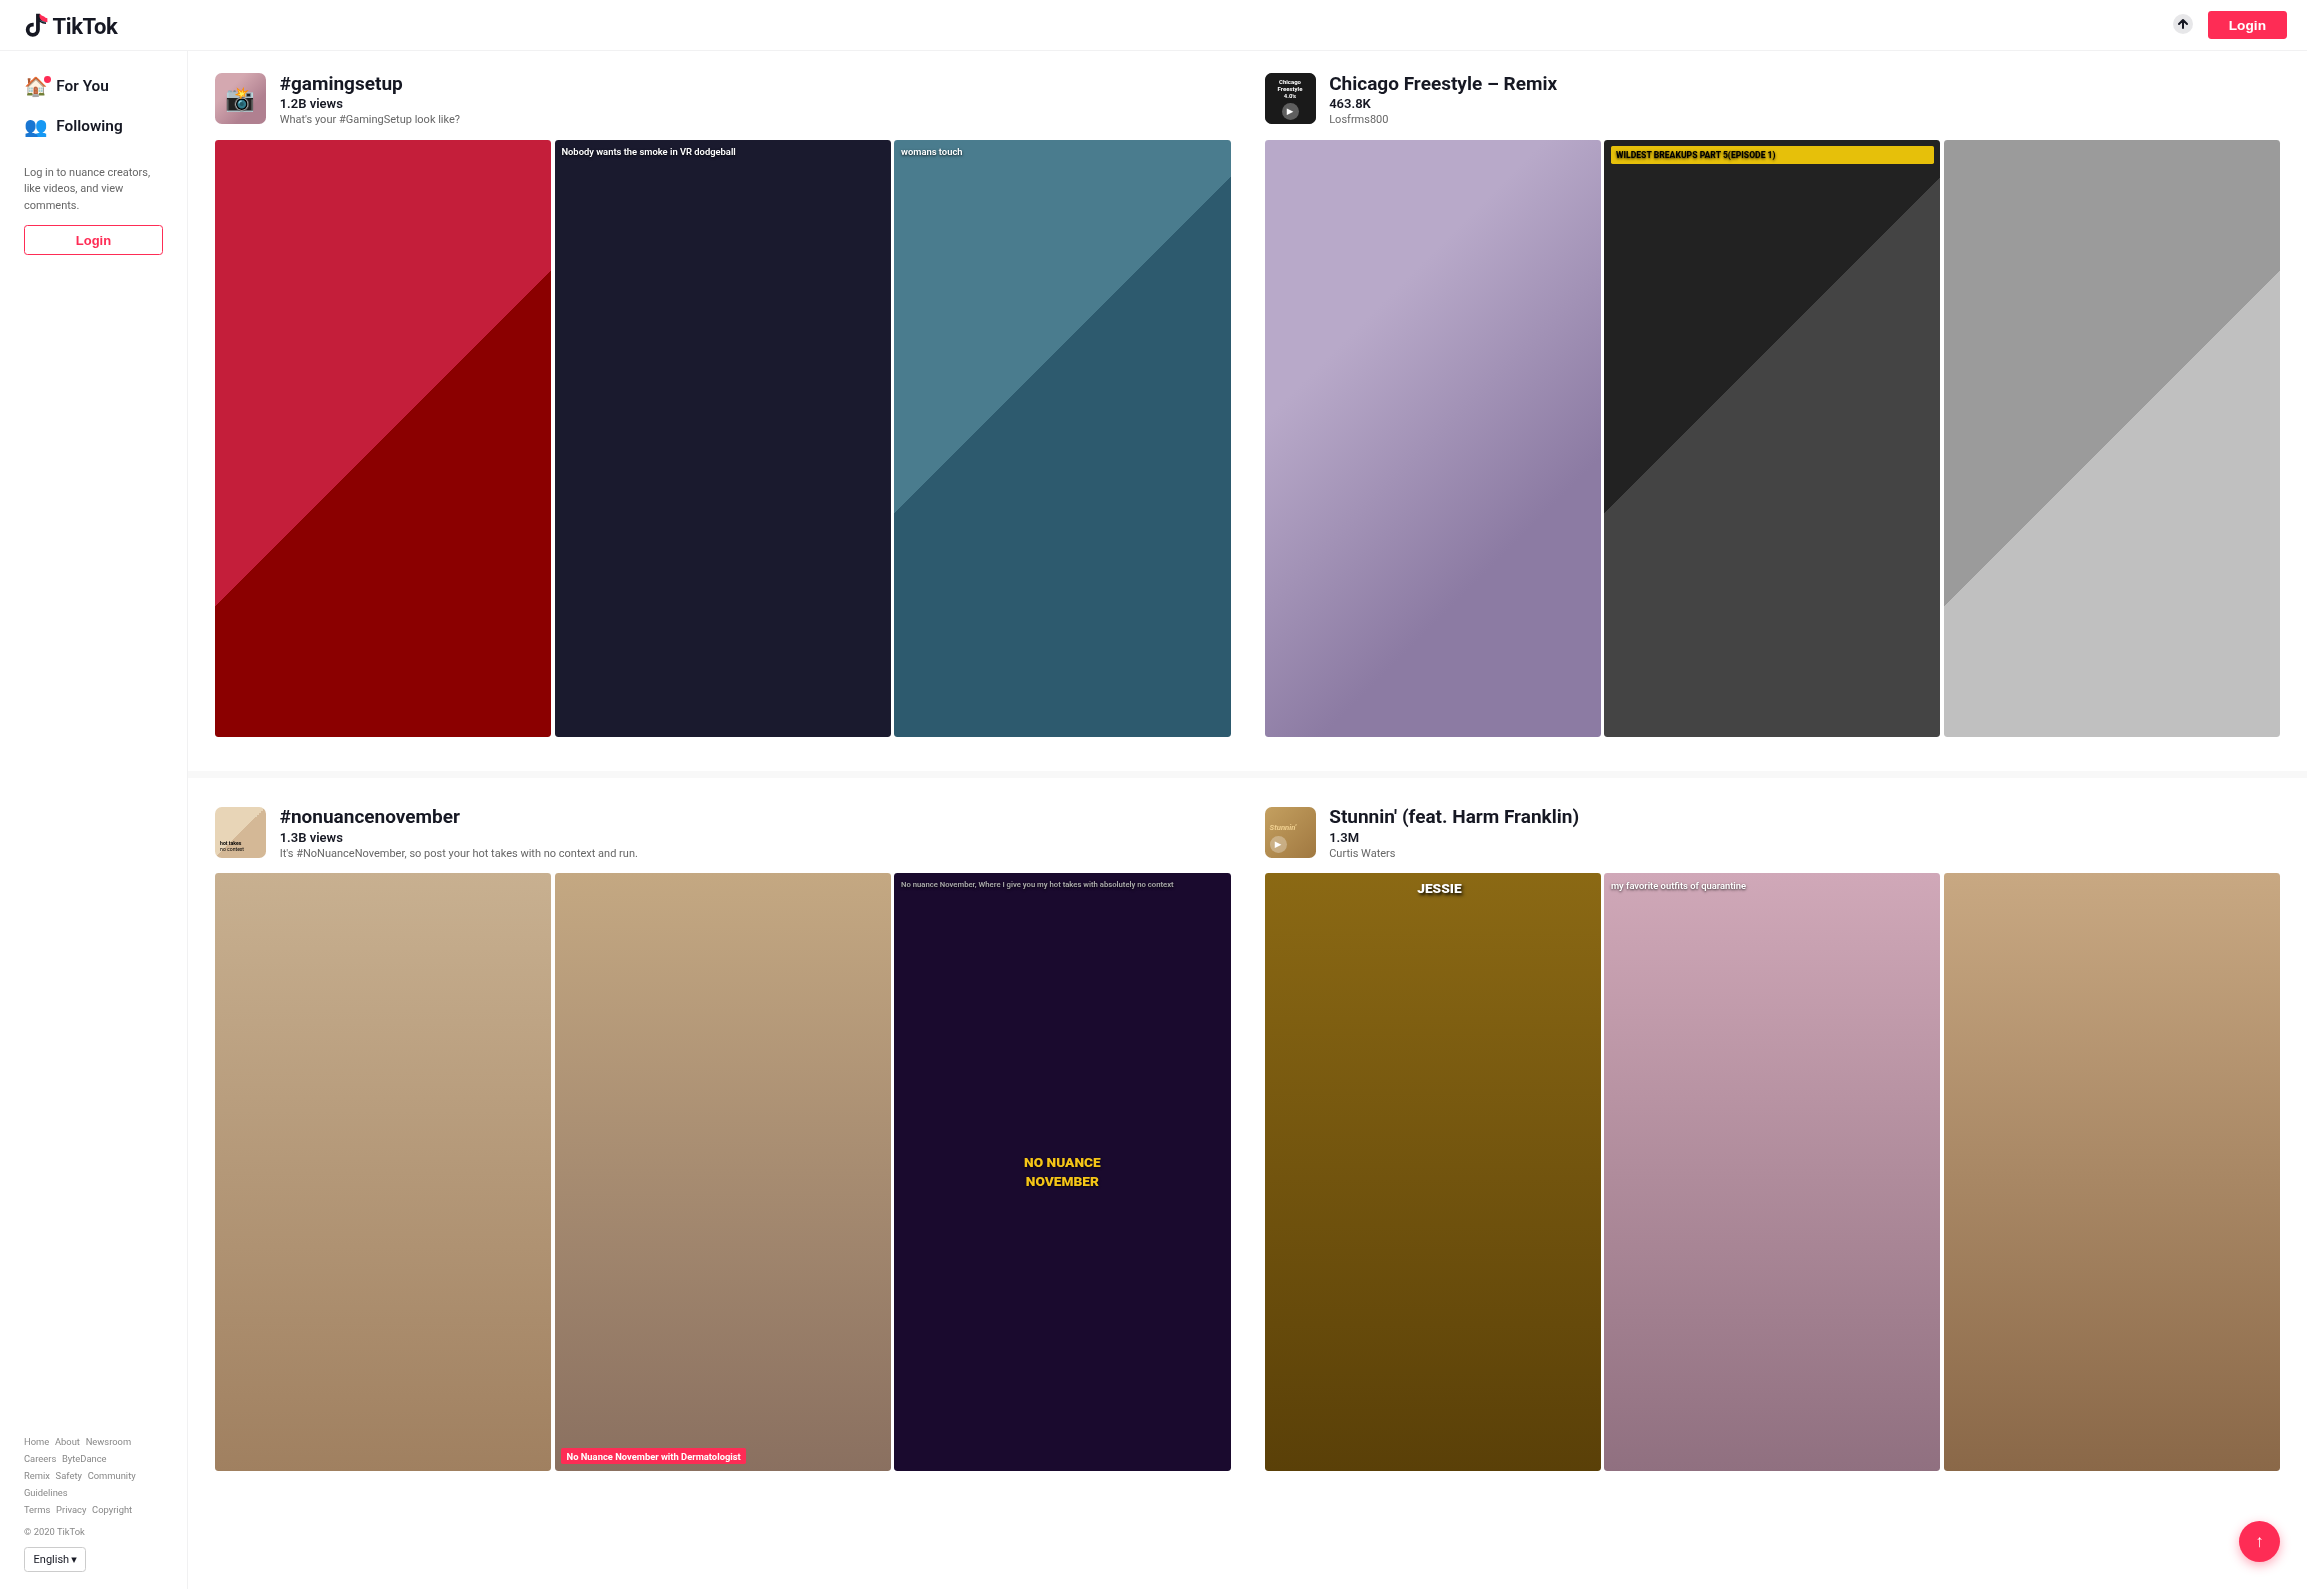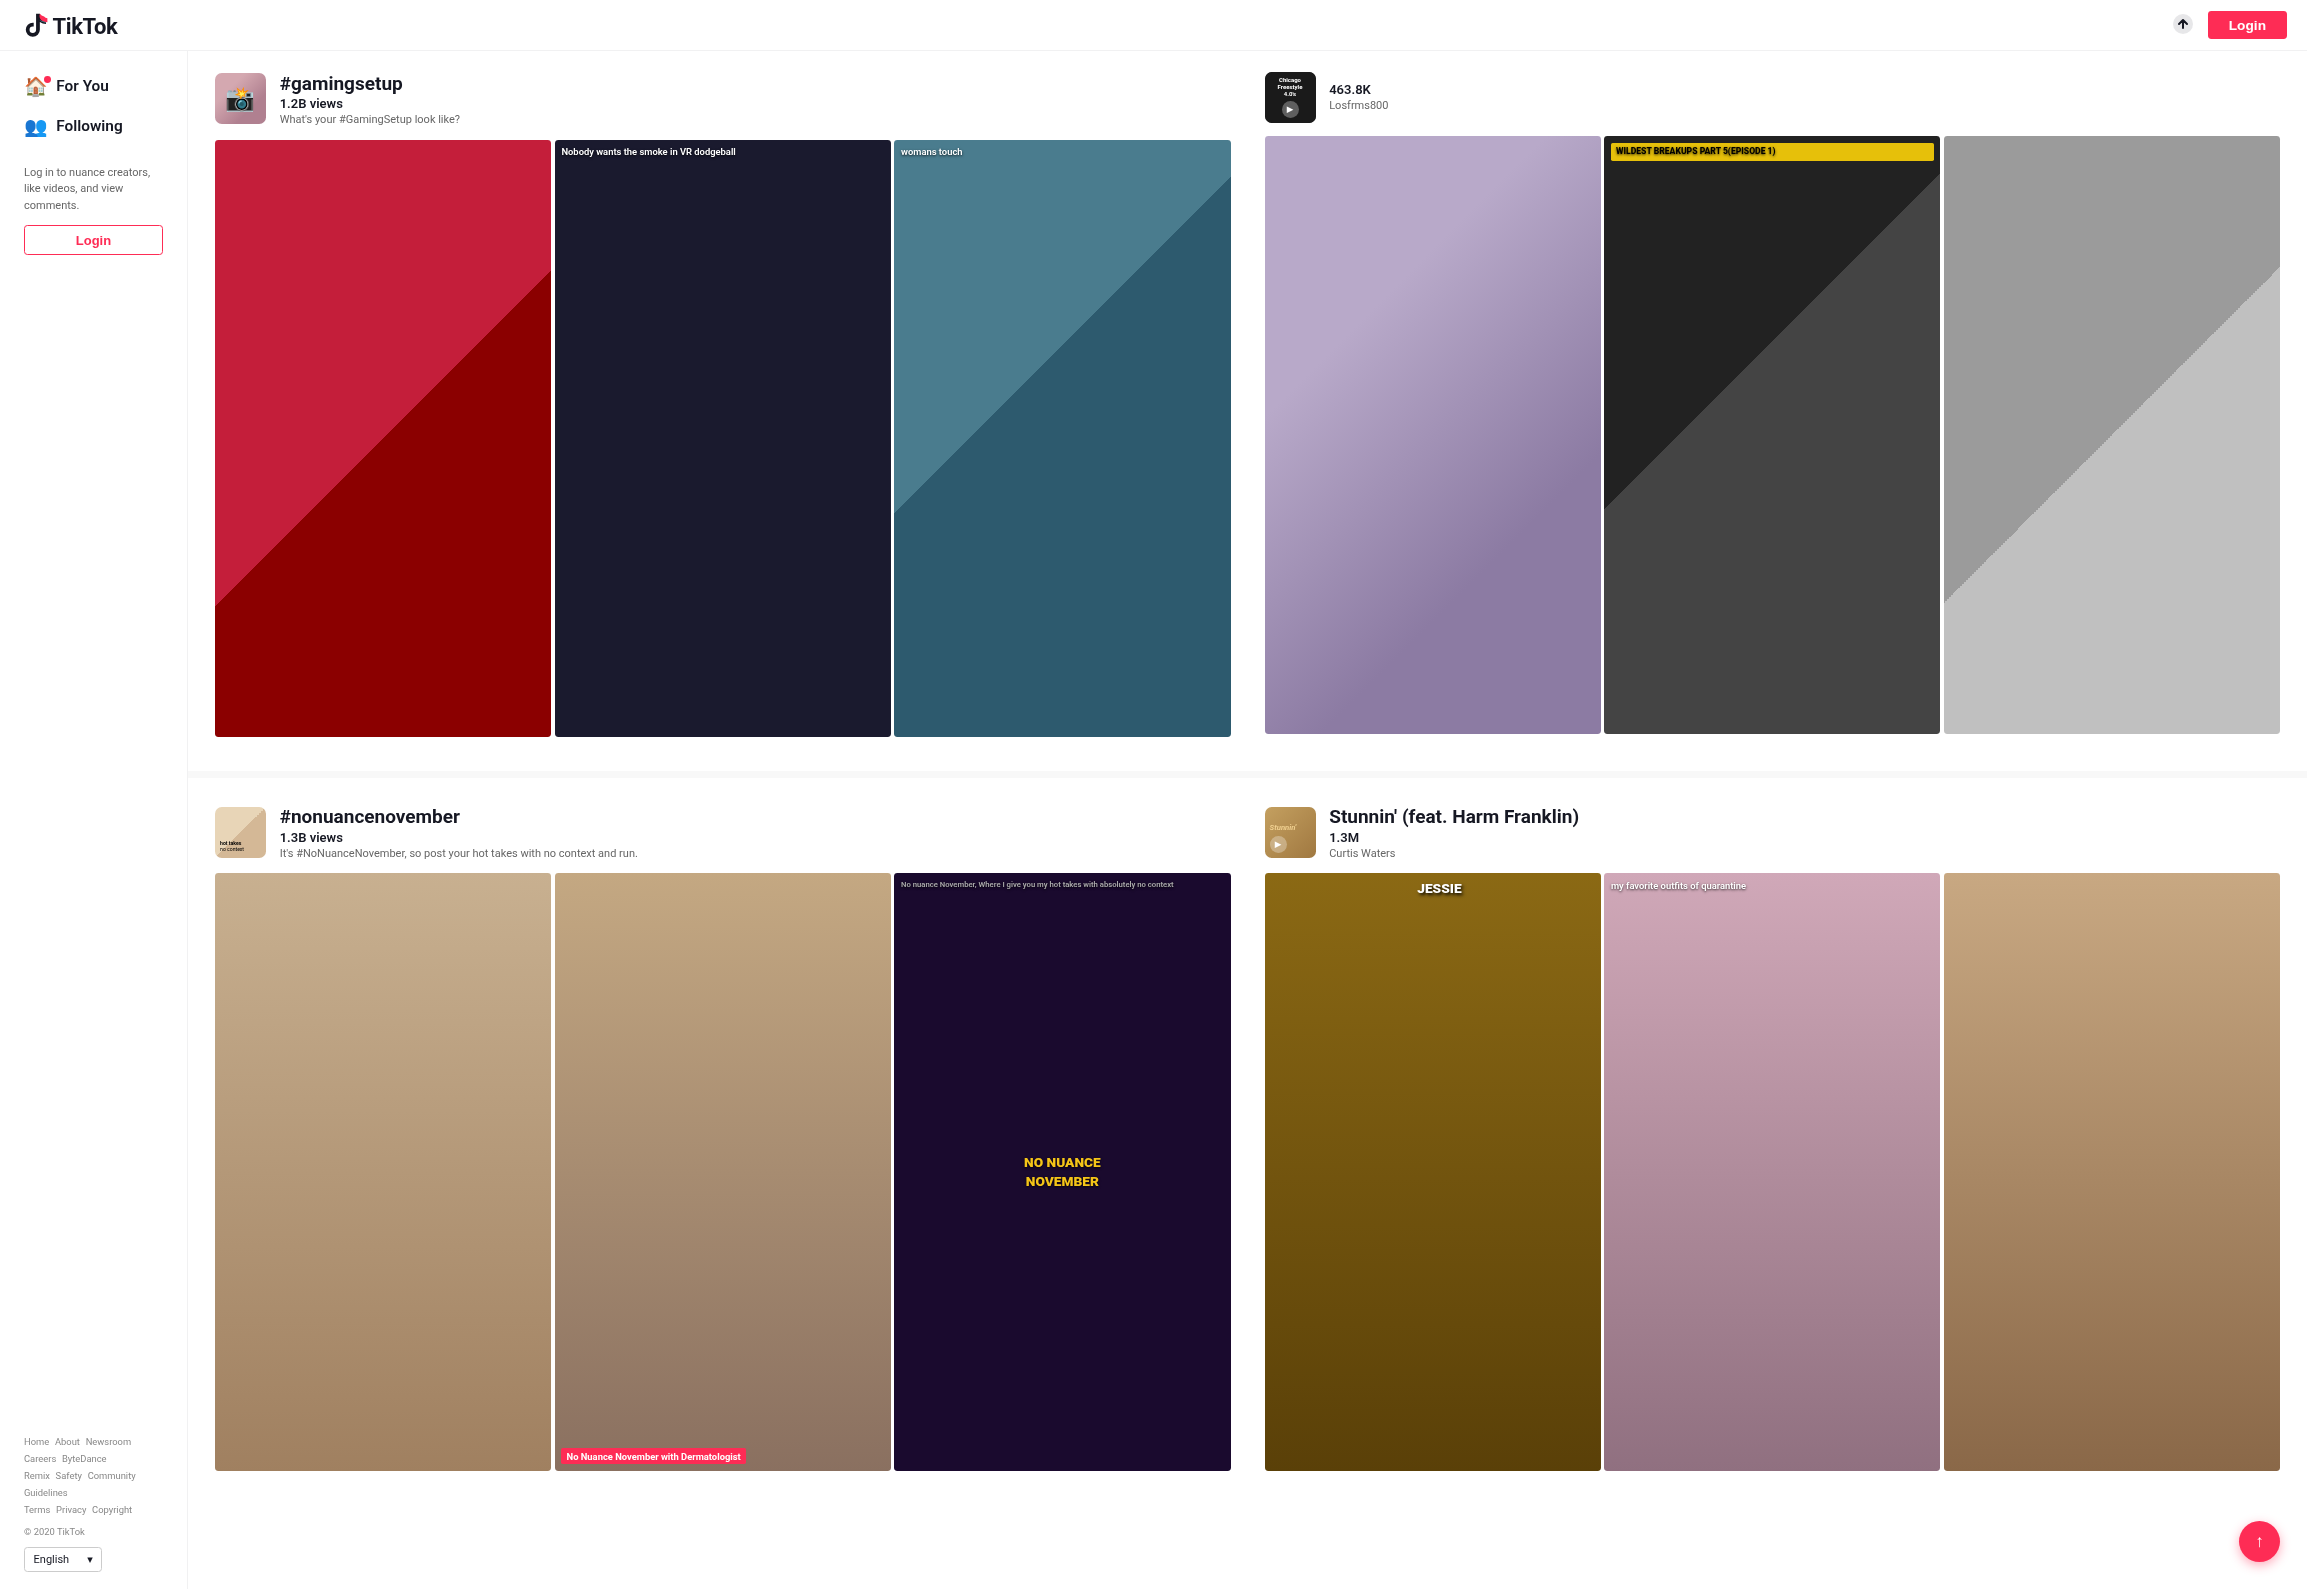--- a/index.html
+++ b/index.html
@@ -102,21 +102,21 @@
     .footer-links {
       font-size: 9.4px;
       color: #888;
       line-height: 1.8;
     }
     .footer-links span { cursor: pointer; margin-right: 3.4px; }
     .footer-copy { font-size: 9.4px; color: #888; margin-top: 6.8px; }
     .lang-select {
       display: flex;
       align-items: center;
-      gap: 18px;
+      gap: 2px;
       margin-top: 10.3px;
       border: 0.9px solid #ccc;
       border-radius: 3.4px;
       padding: 5.1px 8.6px;
       font-size: 11px;
       cursor: pointer;
       width: fit-content;
     }
 
     
@@ -383,20 +383,21 @@
 
       <section class="section">
         <div class="section-header">
           <div class="section-thumbnail thumb-chicago" style="border-radius:6.8px; position:relative;">
             <div class="section-thumbnail-inner" style="background:#1a1a1a; border-radius:6.8px; flex-direction:column; padding:3.4px;">
               <div style="color:#fff; font-size:6px; font-weight:700; text-align:center; line-height:1.2;">Chicago<br>Freestyle<br>4.0's</div>
               <div class="play-btn" style="position:static; width:17px; height:17px; margin-top:3.4px; transform:none; font-size:8.6px;">▶</div>
             </div>
           </div>
           <div class="section-info">
+            <div class="section-title">Chicago Freestyle – Remix</div>
             <div class="section-views">463.8K</div>
             <div class="section-desc">Losfrms800</div>
           </div>
         </div>
         <div class="video-grid">
           <div class="video-card thumb-girl-dark"></div>
           <div class="video-card thumb-wildest">
             <div class="video-card-top-label" style="background:#e6c00a; color:#000; padding:3.4px 5.1px; border-radius:1.7px; font-size:8.6px; font-weight:800; line-height:1.3;">WILDEST BREAKUPS PART 5(EPISODE 1)</div>
           </div>
           <div class="video-card thumb-shoe"></div>

